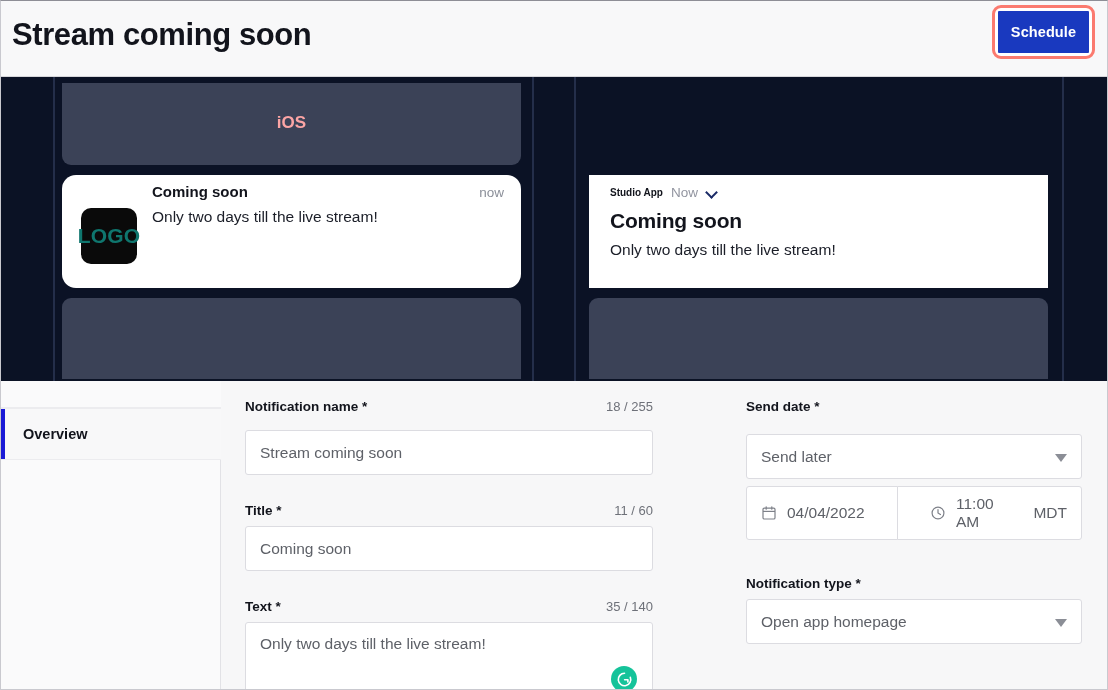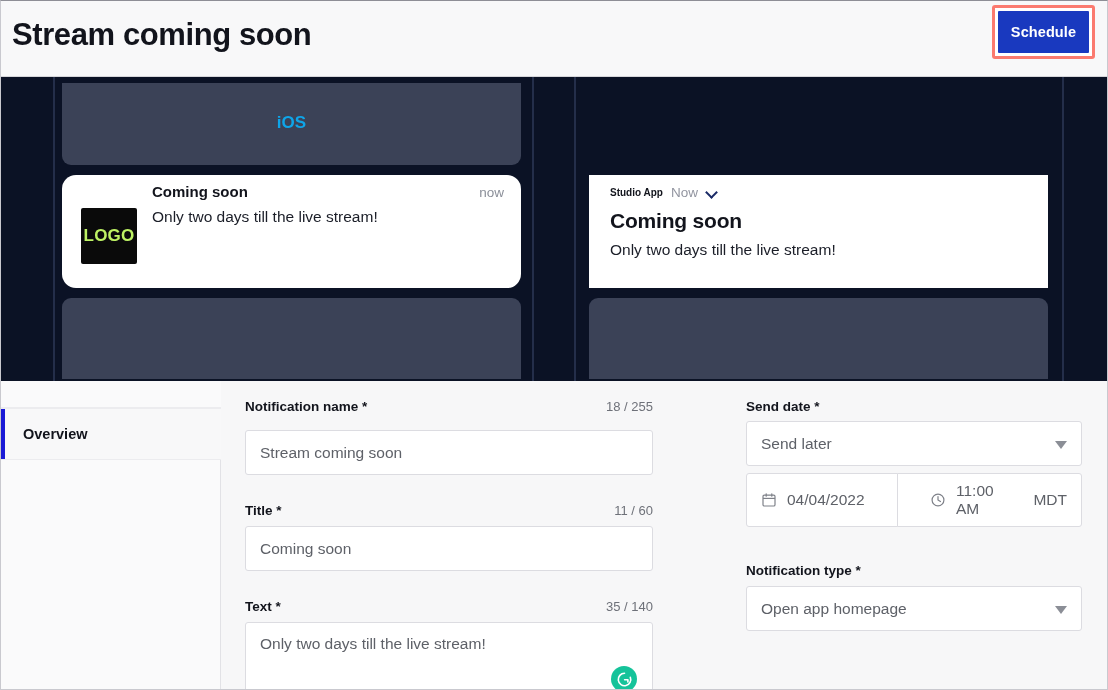--- a/index.html
+++ b/index.html
@@ -41,21 +41,21 @@
     color: #12141c;
     line-height: 44px;
   }
   .schedule-wrap {
     position: absolute;
     right: 12px;
     top: 4px;
     width: 103px;
     height: 54px;
     border: 3px solid #fb7a6f;
-    border-radius: 3px;
+    border-radius: 9px;
     background: #ffffff;
     padding: 3px;
   }
   .schedule-btn {
     width: 100%;
     height: 100%;
     background: #1939bf;
     border: none;
     border-radius: 1px;
     color: #ffffff;
@@ -110,43 +110,43 @@
     background: #3b4257;
   }
   .slot.top    { top: 0;   height: 82px; border-radius: 0 0 9px 9px; }
   .slot.bottom { top: 215px; height: 81px; border-radius: 9px 9px 0 0; }
 
   .slot-label {
     position: absolute;
     left: 0; right: 0;
     top: 30px;
     text-align: center;
-    color: #0ea5e9;
+    color: #fca5a5;
     font-size: 17px;
     font-weight: bold;
     letter-spacing: 0.1px;
   }
 
   
   .ios-card {
     position: absolute;
     left: 0; top: 92px;
     width: 459px;
     height: 113px;
     background: #ffffff;
     border-radius: 14px;
   }
   .ios-logo {
     position: absolute;
     left: 19px; top: 33px;
     width: 56px; height: 56px;
     background: #0a0a0a;
-    border-radius: 2px;
-    color: #bef264;
-    font-size: 17px;
+    border-radius: 10px;
+    color: #0f766e;
+    font-size: 21px;
     font-weight: bold;
     letter-spacing: 0.2px;
     display: flex;
     align-items: center;
     justify-content: center;
   }
   .ios-title {
     position: absolute;
     left: 90px; top: 8px;
     font-size: 15px;
@@ -340,21 +340,21 @@
     width: 26px; height: 26px;
     border-radius: 50%;
     background: #15c39a;
     display: flex;
     align-items: center;
     justify-content: center;
   }
 
   
   .col-right { position: absolute; left: 525px; top: 18px; width: 336px; }
-  .f-date .field-label-row { margin-bottom: 7px; }
+  .f-date .field-label-row { margin-bottom: 20px; }
   .select-box {
     position: relative;
     width: 100%;
     height: 45px;
     background: #ffffff;
     border: 1px solid #dcdce1;
     border-radius: 3px;
     display: flex;
     align-items: center;
     padding: 0 14px;

